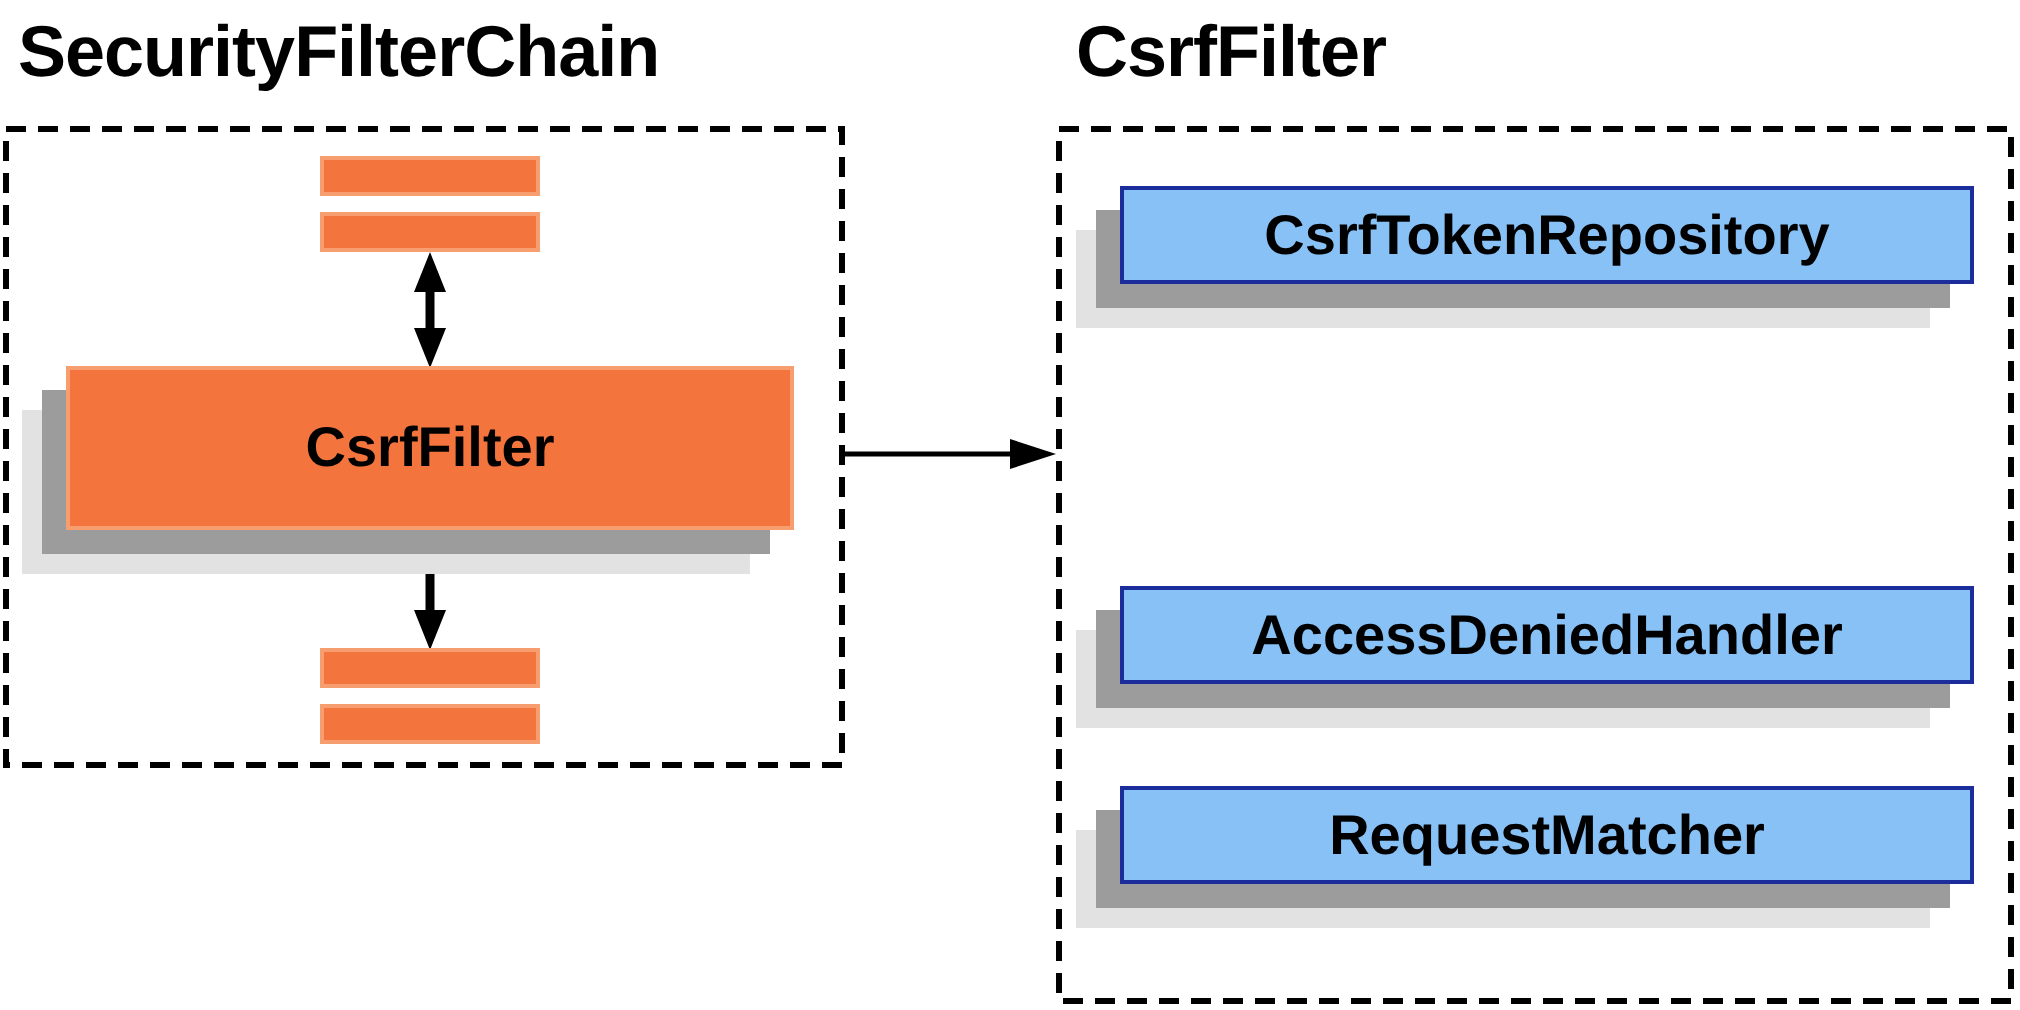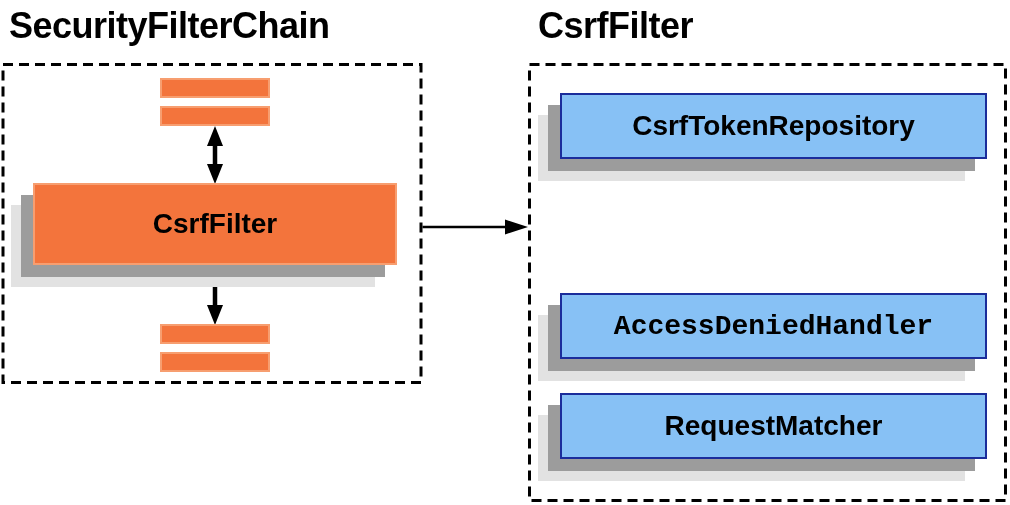--- a/index.html
+++ b/index.html
@@ -55,28 +55,28 @@
     top: 183px;
     width: 364px;
     height: 82px;
     background: #f3743c;
     border: 2px solid #f79e70;
     box-shadow: -12px 12px 0 0 #9c9c9c, -22px 22px 0 0 #e2e2e2;
   }
   .blue-box {
     left: 560px;
     width: 427px;
-    height: 66px;
+    height: 49px;
     background: #87c1f5;
     border: 2px solid #1b2d9b;
     box-shadow: -12px 12px 0 0 #9c9c9c, -22px 22px 0 0 #e2e2e2;
   }
   .blue-box-1 { top: 93px; }
   .blue-box-2 { top: 195px; }
-  .blue-box-3 { top: 293px; font-family: Liberation Mono, monospace; }
+  .blue-box-3 { top: 293px; }
   .blue-box-4 { top: 393px; }
 
   .bar-top-1    { left: 160px; top: 78px;  width: 110px; height: 20px; }
   .bar-top-2    { left: 160px; top: 106px; width: 110px; height: 20px; }
   .bar-bottom-1 { left: 160px; top: 324px; width: 110px; height: 20px; }
   .bar-bottom-2 { left: 160px; top: 352px; width: 110px; height: 20px; }
 </style>
 </head>
 <body>
 

